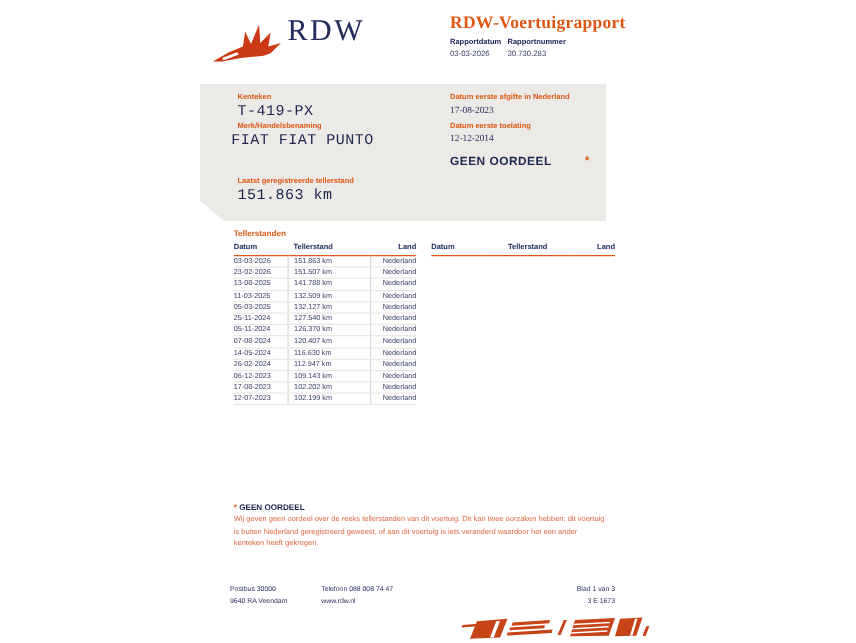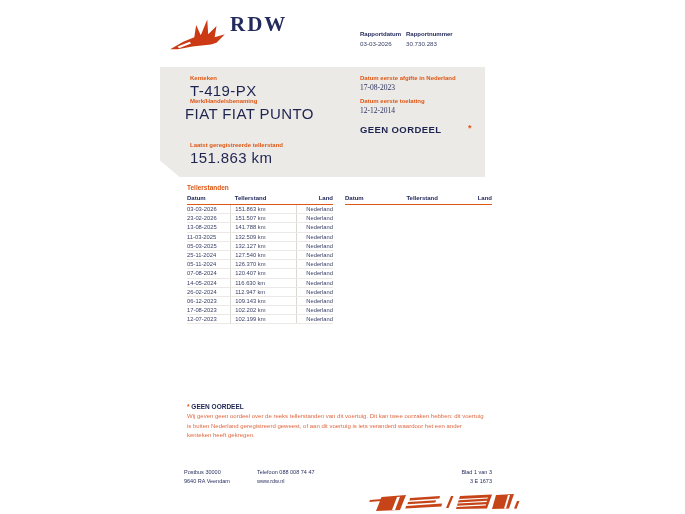--- a/index.html
+++ b/index.html
@@ -5,32 +5,32 @@
   * { margin:0; padding:0; box-sizing:border-box; }
   html,body { background:#fff; }
   .page {
     position:relative; width:685px; height:514px; background:#ffffff;
     overflow:hidden; font-family:"Liberation Sans", sans-serif; color:#232A5C;
   }
   .abs { position:absolute; }
 
   
   .logo-text { left:230px; top:12px; font-family:"Liberation Serif", serif;
-    font-weight:bold; font-size:21px; letter-spacing:2px; color:#232A5C; }
+    font-weight:normal; font-size:24px; letter-spacing:2px; color:#232A5C; }
   .report-title { left:360px; top:11px; font-family:"Liberation Serif", serif;
     font-weight:bold; font-size:14px; color:#DE5715; letter-spacing:0.2px; }
   .meta-label { top:31px; font-size:6px; font-weight:bold; color:#232A5C; }
   .meta-value { top:40px; font-size:6.2px; color:#3C4268; }
   .m1 { left:360px; } .m2 { left:406px; }
 
   
   .infobox { left:160px; top:67px; width:325px; height:110px; background:#ECEAE7;
     clip-path: polygon(0 0, 100% 0, 100% 100%, 6% 100%, 0 85%); }
   .f-label { font-size:6px; font-weight:bold; color:#DE5715; }
-  .f-value-lg { font-family:Liberation Sans, sans-serif; font-size:15px;
+  .f-value-lg { font-family:Liberation Mono, monospace; font-size:12px;
     color:#1E2450; letter-spacing:0.4px; }
   .f-value-sm { font-family:"Liberation Serif", serif; font-size:7.5px; color:#2A3160; }
   .verdict { font-size:9.5px; font-weight:bold; letter-spacing:0.4px; color:#1E2450; }
   .verdict-mark { color:#DE5715; font-size:9px; font-weight:bold; }
 
   
   .section-title { left:187px; top:184px; font-size:6.5px; font-weight:bold; color:#DE5715; }
   .tbl { border-collapse:collapse; table-layout:fixed; width:100%; }
   .tbl th { font-size:6px; font-weight:bold; color:#232A5C; text-align:left;
     border-bottom:1.2px solid #DE5715; padding:2px 0 3px 0; }
@@ -65,20 +65,21 @@
 <body>
 
 <div class="page">
 
   <svg class="abs logo-wing" width="58" height="37" viewBox="0 0 60 40">
     <polygon fill="#CB3A14" points="0,38 14,30 26,25 28,12 33,23 40,6 41,22 50,13 48,25 59,22 50,31 44,33 24,35 8,38"></polygon>
     <polygon fill="#ffffff" points="8,35 21,30 22.5,32 9.5,37"></polygon>
   </svg>
   <div class="abs logo-text">RDW</div>
 
+  <div class="abs report-title">RDW-Voertuigrapport</div>
   <div class="abs meta-label m1">Rapportdatum</div>
   <div class="abs meta-label m2">Rapportnummer</div>
   <div class="abs meta-value m1">03-03-2026</div>
   <div class="abs meta-value m2">30.730.283</div>
 
   <div class="abs infobox">
     <div class="abs f-label" style="left:30px; top:8px;">Kenteken</div>
     <div class="abs f-value-lg" style="left:30px; top:15px;">T-419-PX</div>
     <div class="abs f-label" style="left:30px; top:31px;">Merk/Handelsbenaming</div>
     <div class="abs f-value-lg" style="left:25px; top:38px;">FIAT FIAT PUNTO</div>

